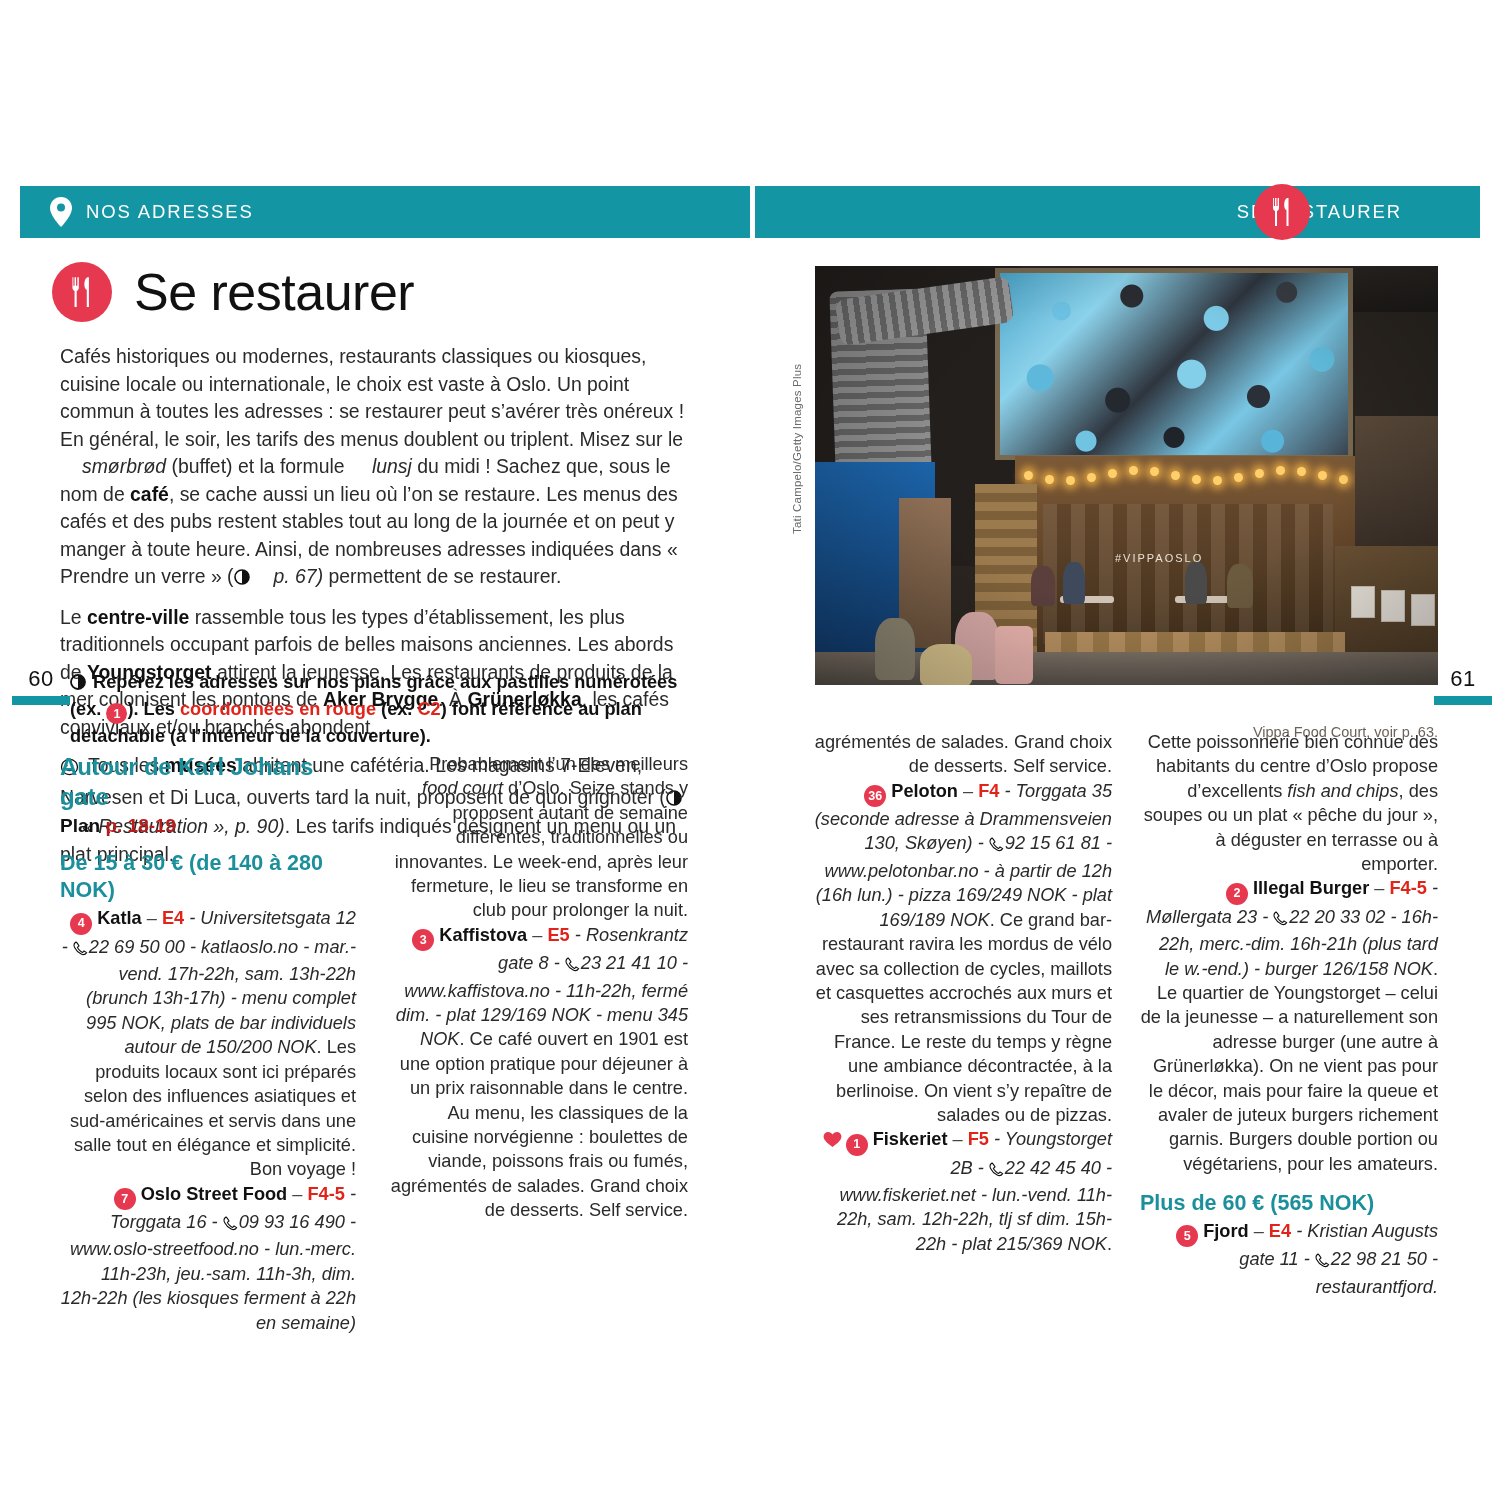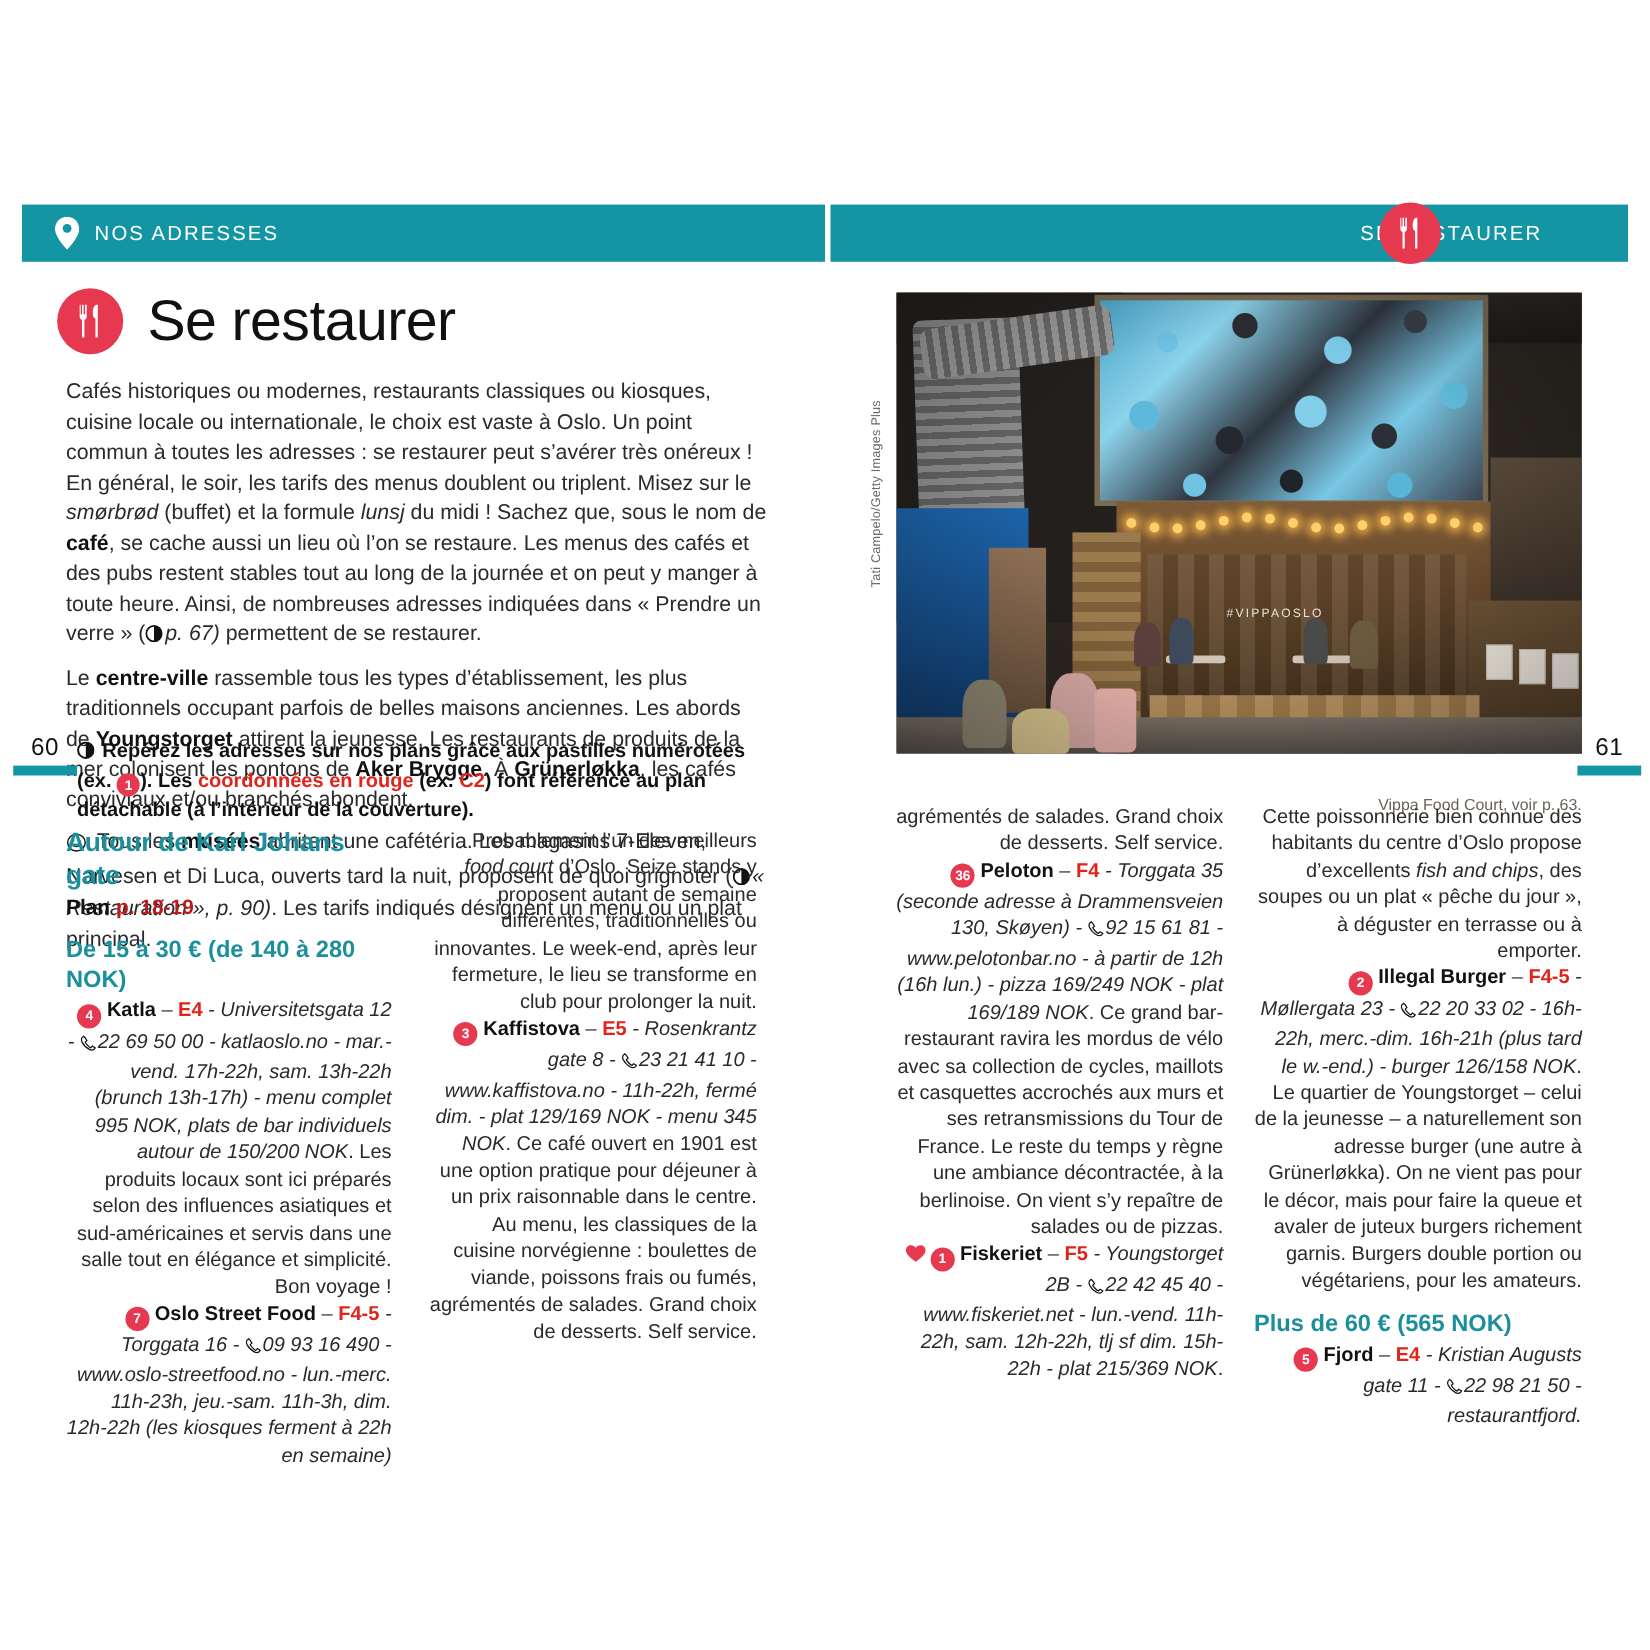--- a/index.html
+++ b/index.html
@@ -94,21 +94,21 @@
     position: absolute;
     left: 60px; top: 343px;
     width: 638px;
     font-size: 19.4px;
     line-height: 27.5px;
     color: #2a2a2a;
     text-align: left;
   }
   .intro p { margin: 0 0 11px 0; }
   .intro b { font-weight: 700; color:#111; }
-  .intro i { font-style: italic; }
+  .intro i { font-style: italic; margin-left: 22px; }
 
   .smiley-ico { display:inline-block; vertical-align:-4px; margin-right:4px; }
   .compass-ico { display:inline-block; vertical-align:-2px; margin-right:2px;}
 
   
   .callout {
     position: absolute;
     left: 70px; top: 670px;
     width: 632px;
     font-size: 18.2px;

